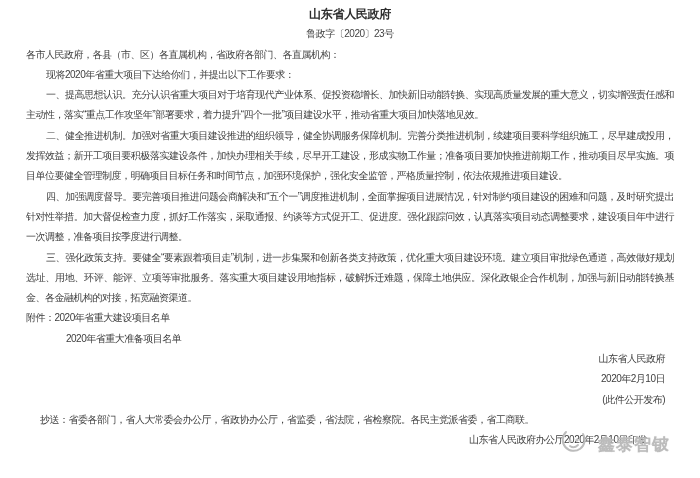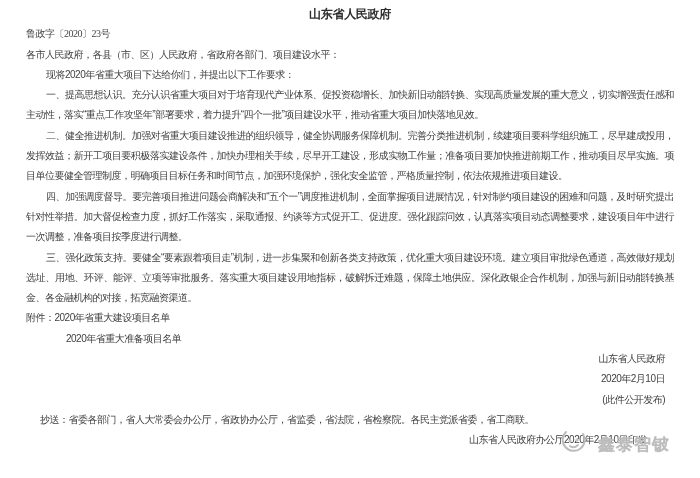--- a/index.html
+++ b/index.html
@@ -32,24 +32,23 @@
   }
   .doc-subject {
     text-align: center;
     font-weight: bold;
     color: #2d2d2d;
     font-size: 11.5px;
     line-height: 20.3px;
     letter-spacing: -0.3px;
   }
   .doc-number {
-    text-align: left;
+    text-align: center;
     line-height: 20.3px;
     color: #444444;
-    font-family: Liberation Serif, serif;
   }
   p { margin: 0; }
   .salutation { line-height: 20.3px; }
   .body-par {
     text-indent: 2em;
     text-align: justify;
     line-height: 20.3px;
   }
   .intro { text-indent: 2em; line-height: 20.3px; }
   .attach-line1 { line-height: 20.3px; }
@@ -87,21 +86,21 @@
 <body>
 
 <div class="page">
   <div class="content">
 
     <div class="doc-title">山东省人民政府</div>
 
 
     <div class="doc-number">鲁政字〔2020〕23号</div>
 
-    <p class="salutation">各市人民政府，各县（市、区）人民政府，省政府各部门、项目建设水平：</p>
+    <p class="salutation">各市人民政府，各县（市、区）各直属机构，省政府各部门、各直属机构：</p>
 
     <p class="intro">现将2020年省重大项目下达给你们，并提出以下工作要求：</p>
 
     <p class="body-par">一、提高思想认识。充分认识省重大项目对于培育现代产业体系、促投资稳增长、加快新旧动能转换、实现高质量发展的重大意义，切实增强责任感和主动性，落实“重点工作攻坚年”部署要求，着力提升“四个一批”项目建设水平，推动省重大项目加快落地见效。</p>
 
     <p class="body-par">二、健全推进机制。加强对省重大项目建设推进的组织领导，健全协调服务保障机制。完善分类推进机制，续建项目要科学组织施工，尽早建成投用，发挥效益；新开工项目要积极落实建设条件，加快办理相关手续，尽早开工建设，形成实物工作量；准备项目要加快推进前期工作，推动项目尽早实施。项目单位要健全管理制度，明确项目目标任务和时间节点，加强环境保护，强化安全监管，严格质量控制，依法依规推进项目建设。</p>
 
     <p class="body-par">四、加强调度督导。要完善项目推进问题会商解决和“五个一”调度推进机制，全面掌握项目进展情况，针对制约项目建设的困难和问题，及时研究提出针对性举措。加大督促检查力度，抓好工作落实，采取通报、约谈等方式促开工、促进度。强化跟踪问效，认真落实项目动态调整要求，建设项目年中进行一次调整，准备项目按季度进行调整。</p>
 
     <p class="body-par">三、强化政策支持。要健全“要素跟着项目走”机制，进一步集聚和创新各类支持政策，优化重大项目建设环境。建立项目审批绿色通道，高效做好规划选址、用地、环评、能评、立项等审批服务。落实重大项目建设用地指标，破解拆迁难题，保障土地供应。深化政银企合作机制，加强与新旧动能转换基金、各金融机构的对接，拓宽融资渠道。</p>

